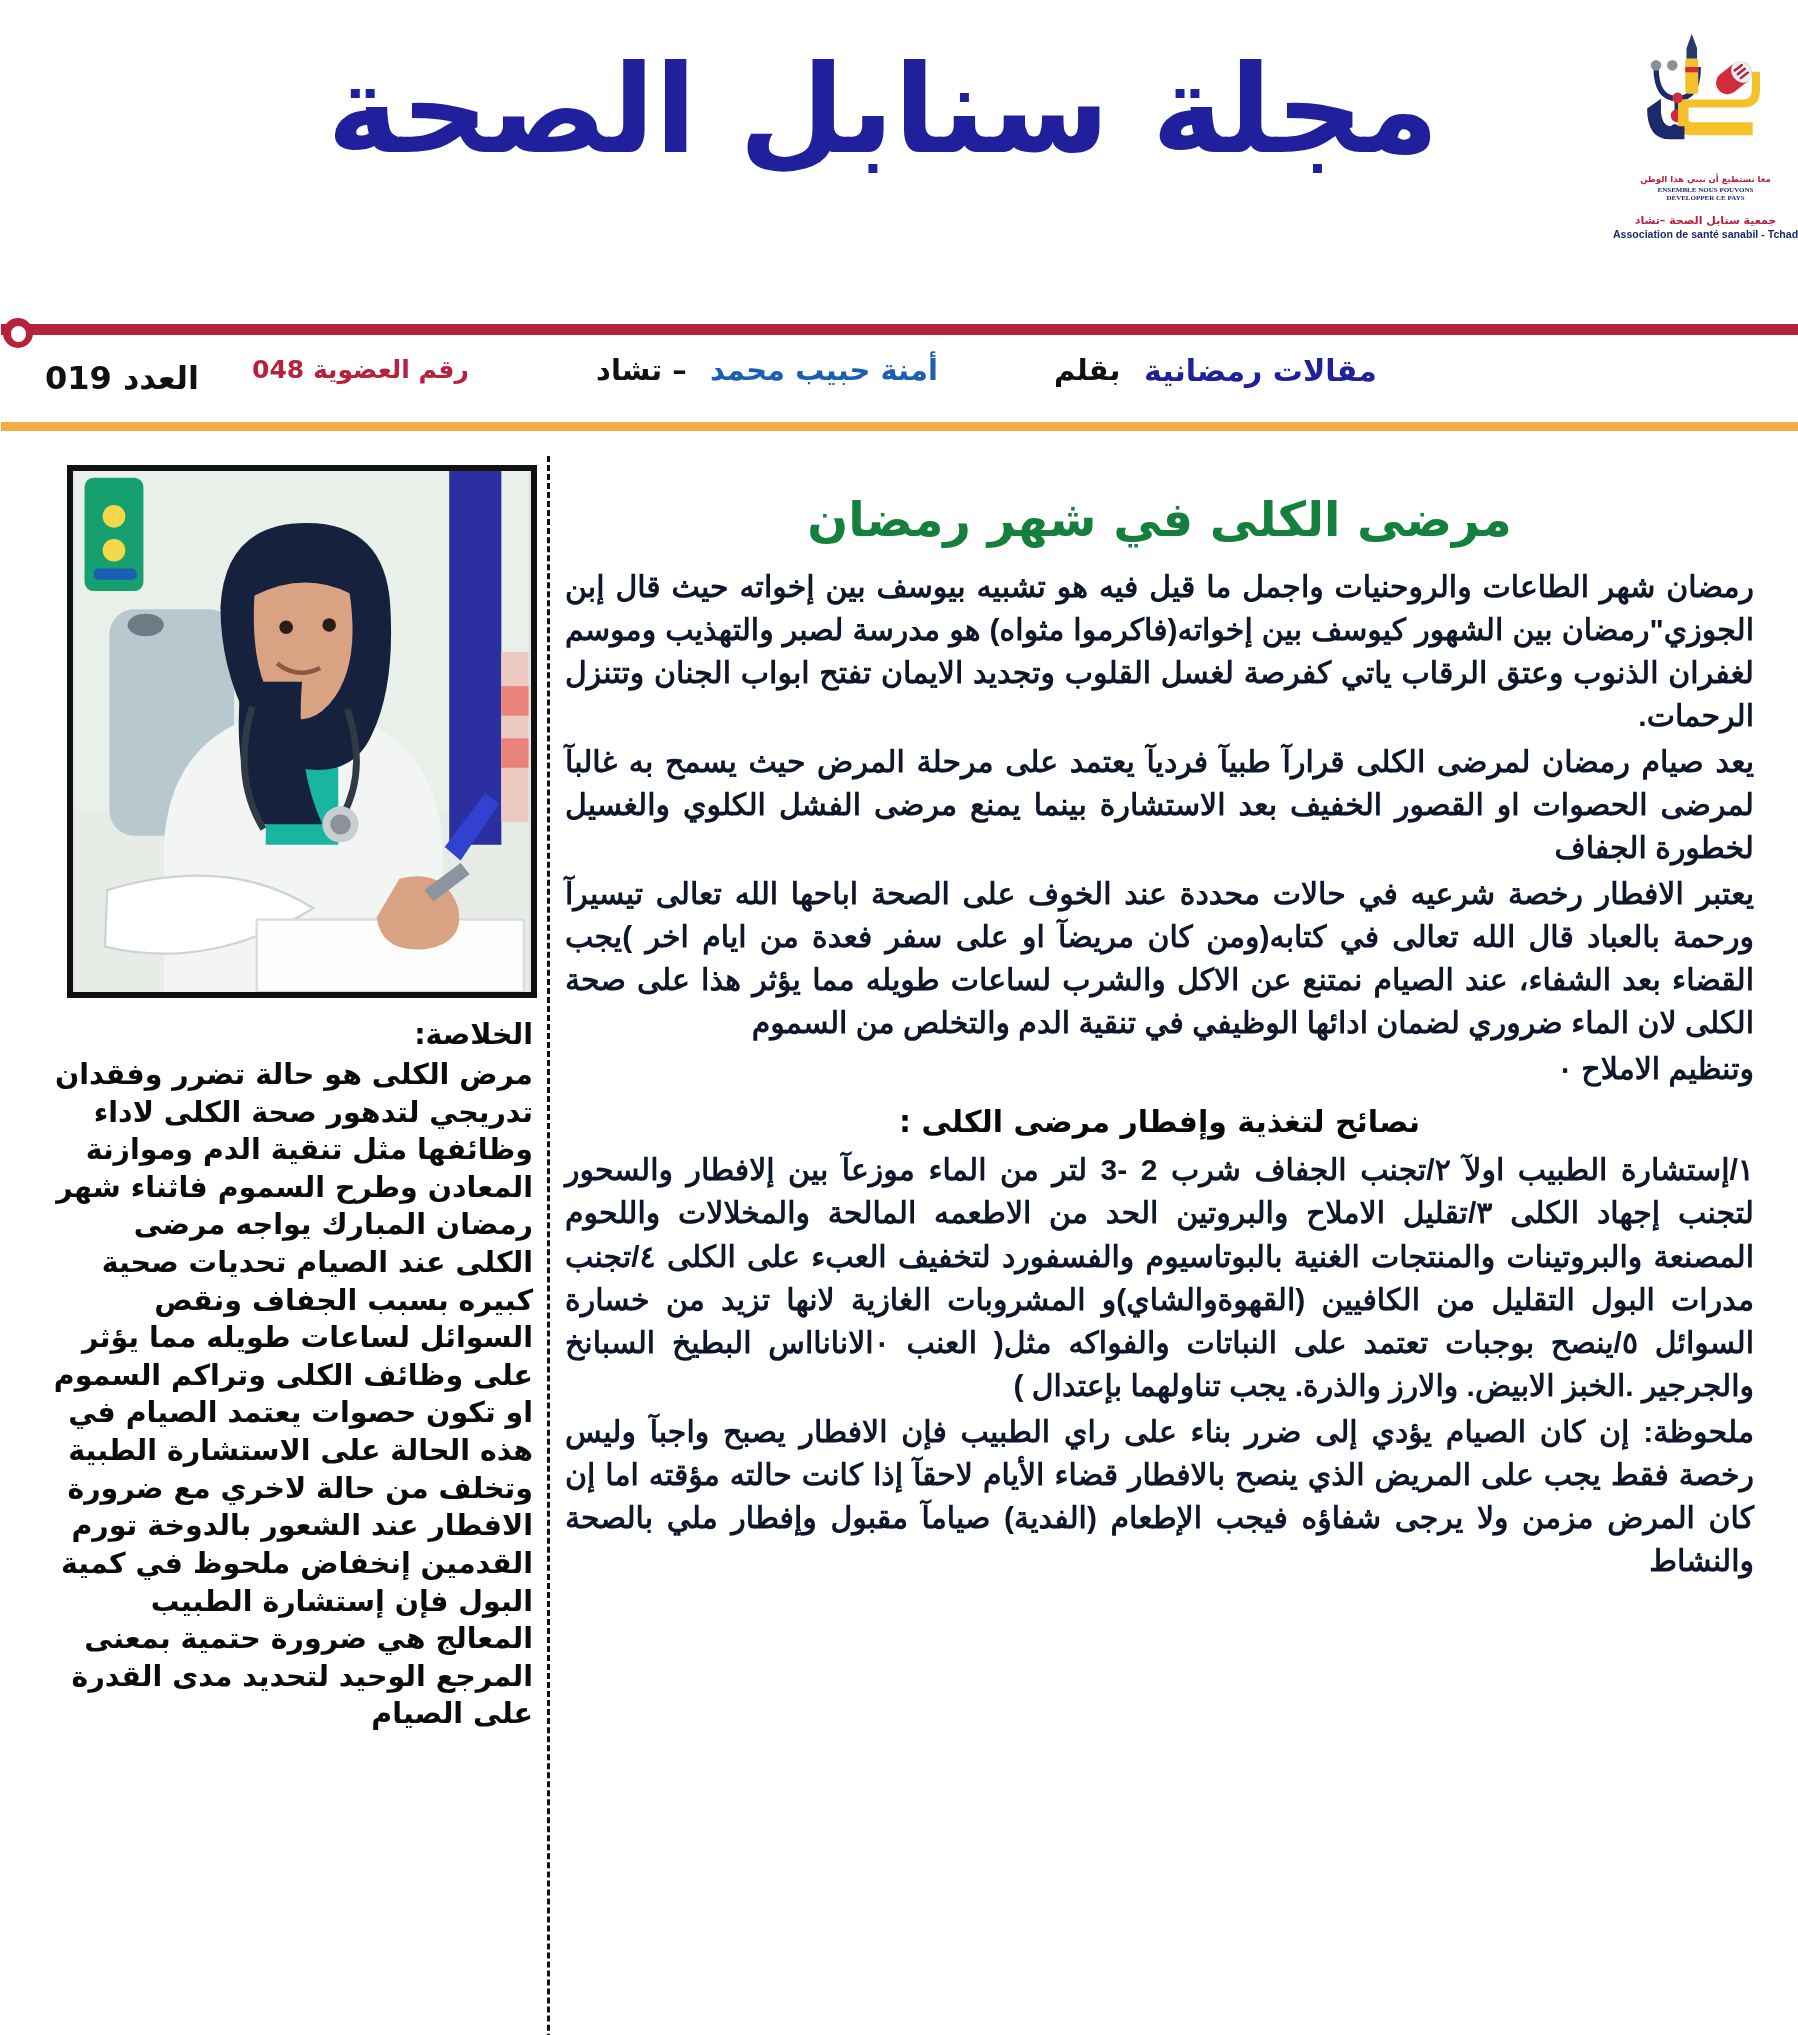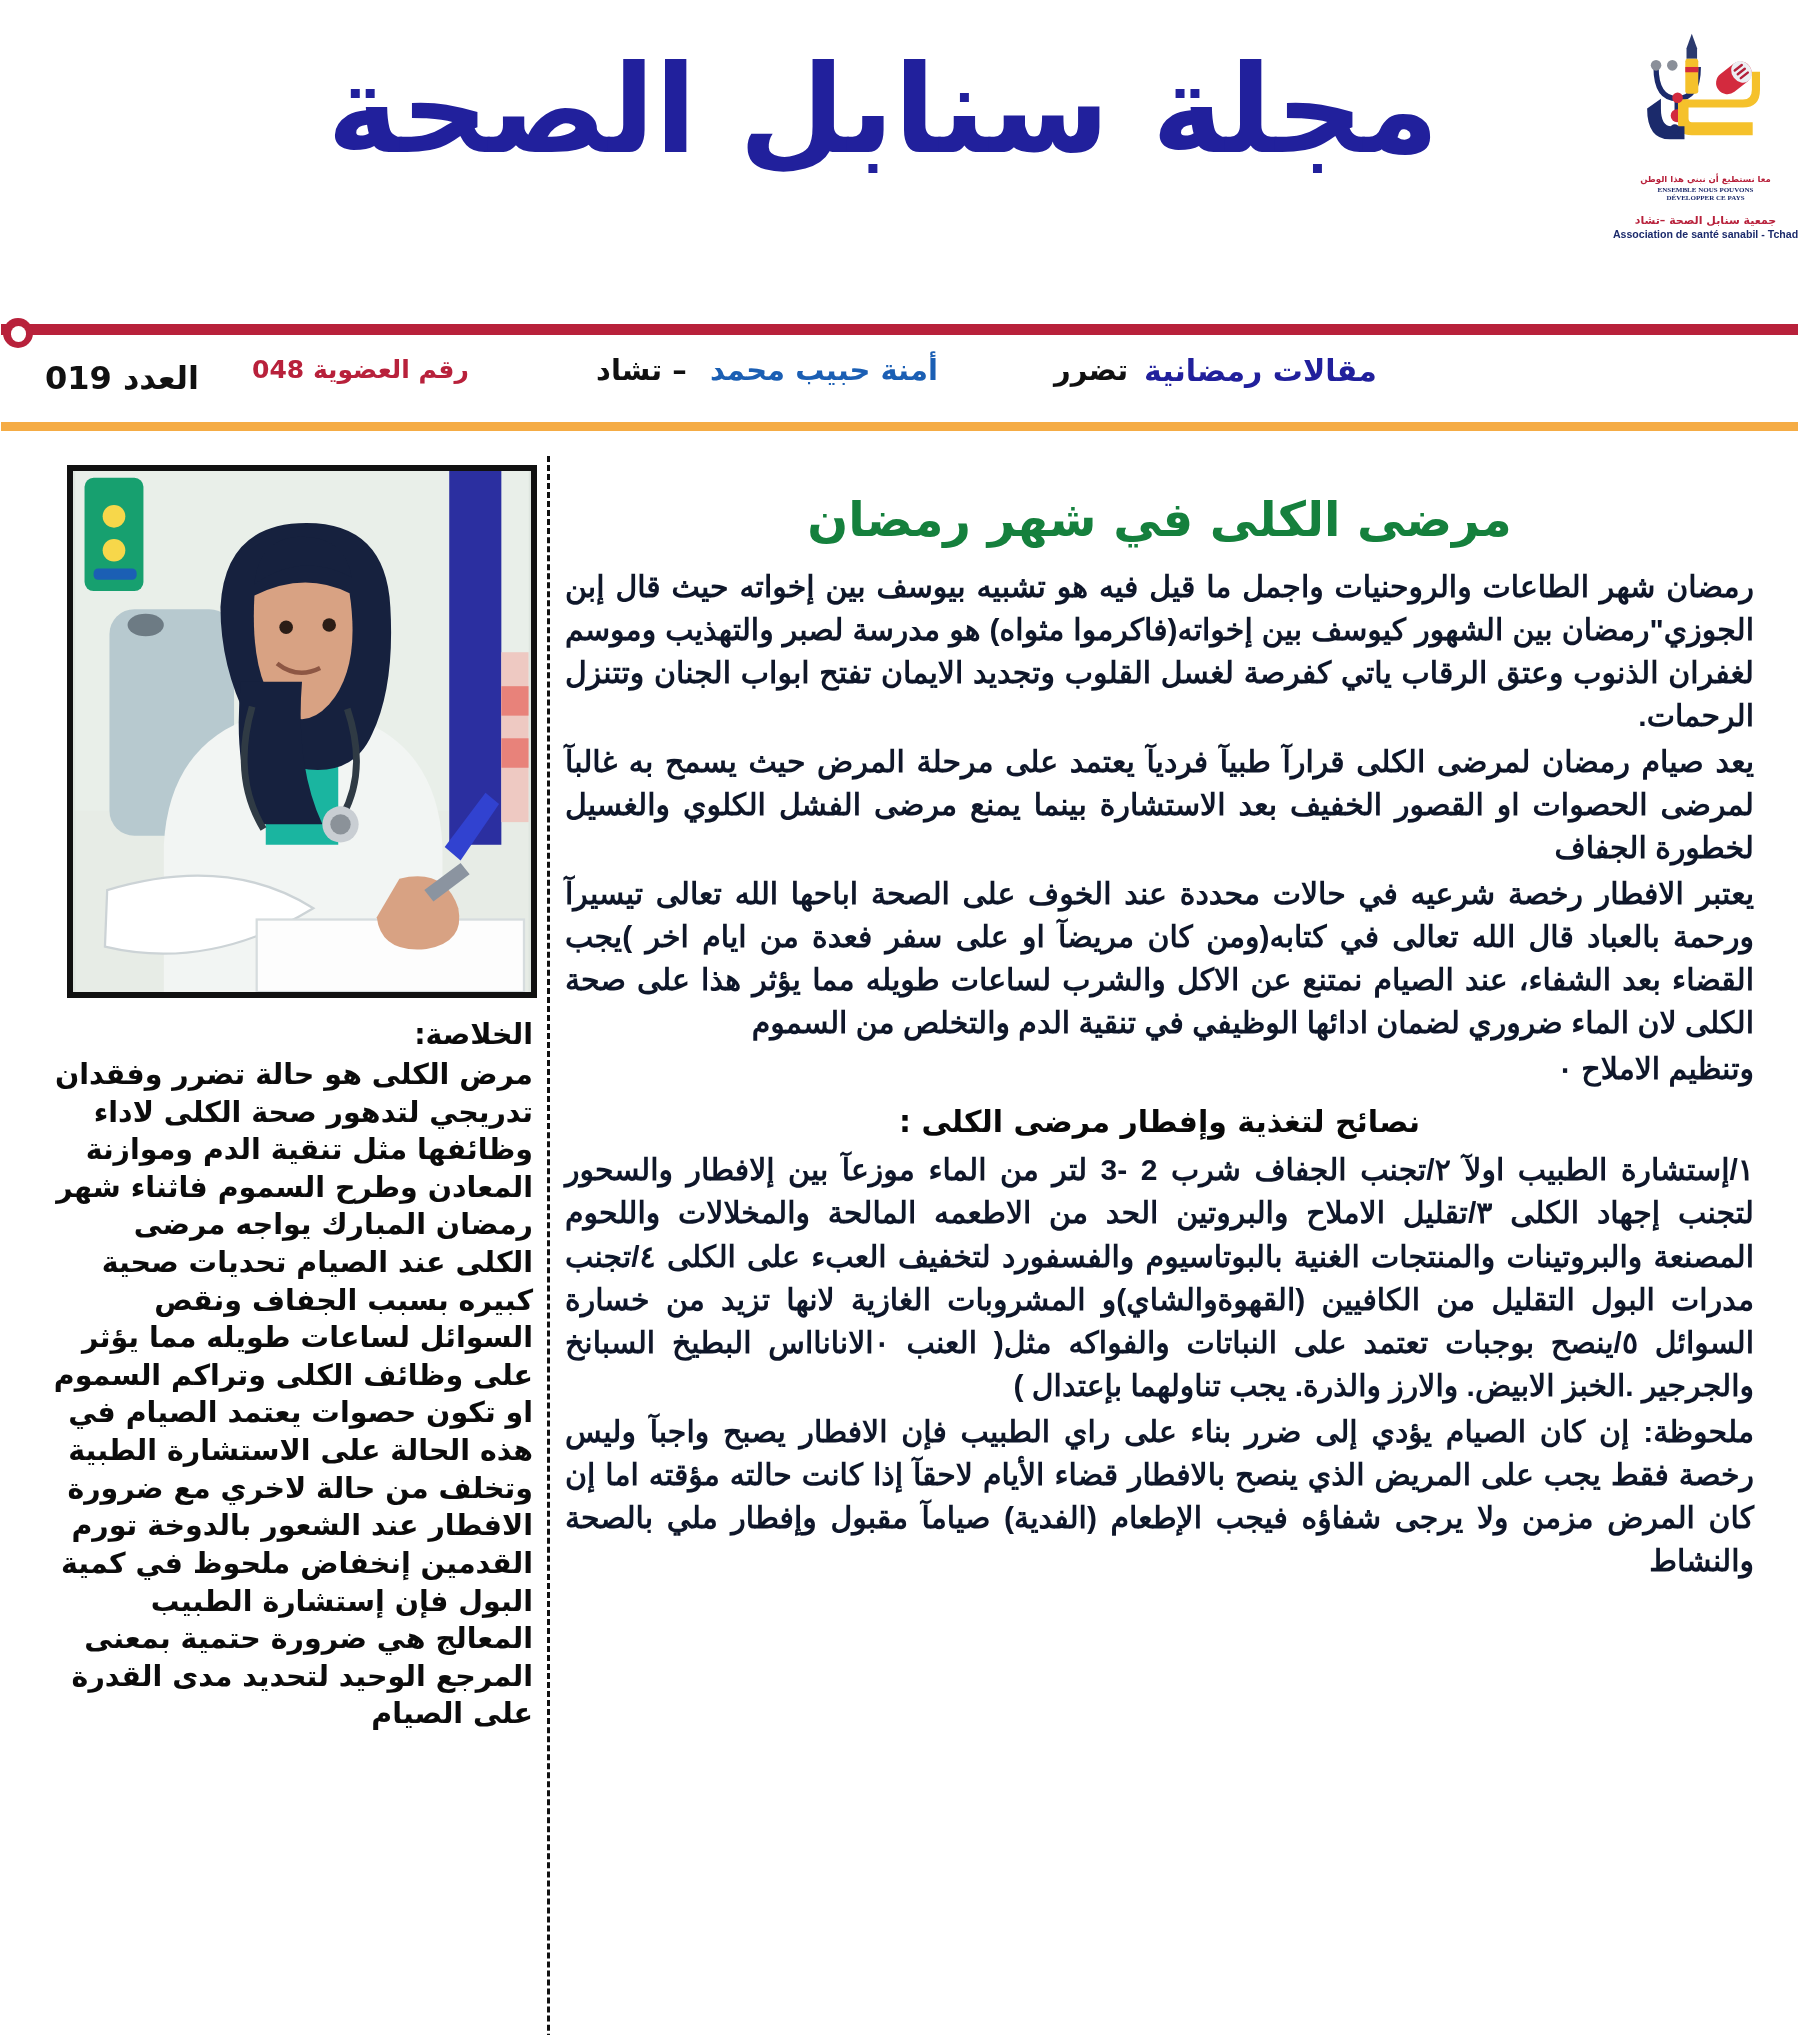--- a/index.html
+++ b/index.html
@@ -177,21 +177,21 @@
 
   <div class="red-bar"></div>
   <div class="red-dot"></div>
   <div class="red-dot-in"></div>
 
   <div class="byline-row">
     <span class="bl-issue">العدد 019</span>
     <span class="bl-member">رقم العضوية 048</span>
     <span class="bl-tchad"><span>–</span> <span>تشاد</span></span>
     <span class="bl-author">أمنة حبيب محمد</span>
-    <span class="bl-by">تضرر</span>
+    <span class="bl-by">بقلم</span>
     <span class="bl-cat">مقالات رمضانية</span>
   </div>
   <div class="orange-bar"></div>
 
   <div class="content">
 
     <div class="vrule"></div>
 
     <div class="photo">
       <svg viewBox="0 0 400 460" xmlns="http://www.w3.org/2000/svg">

